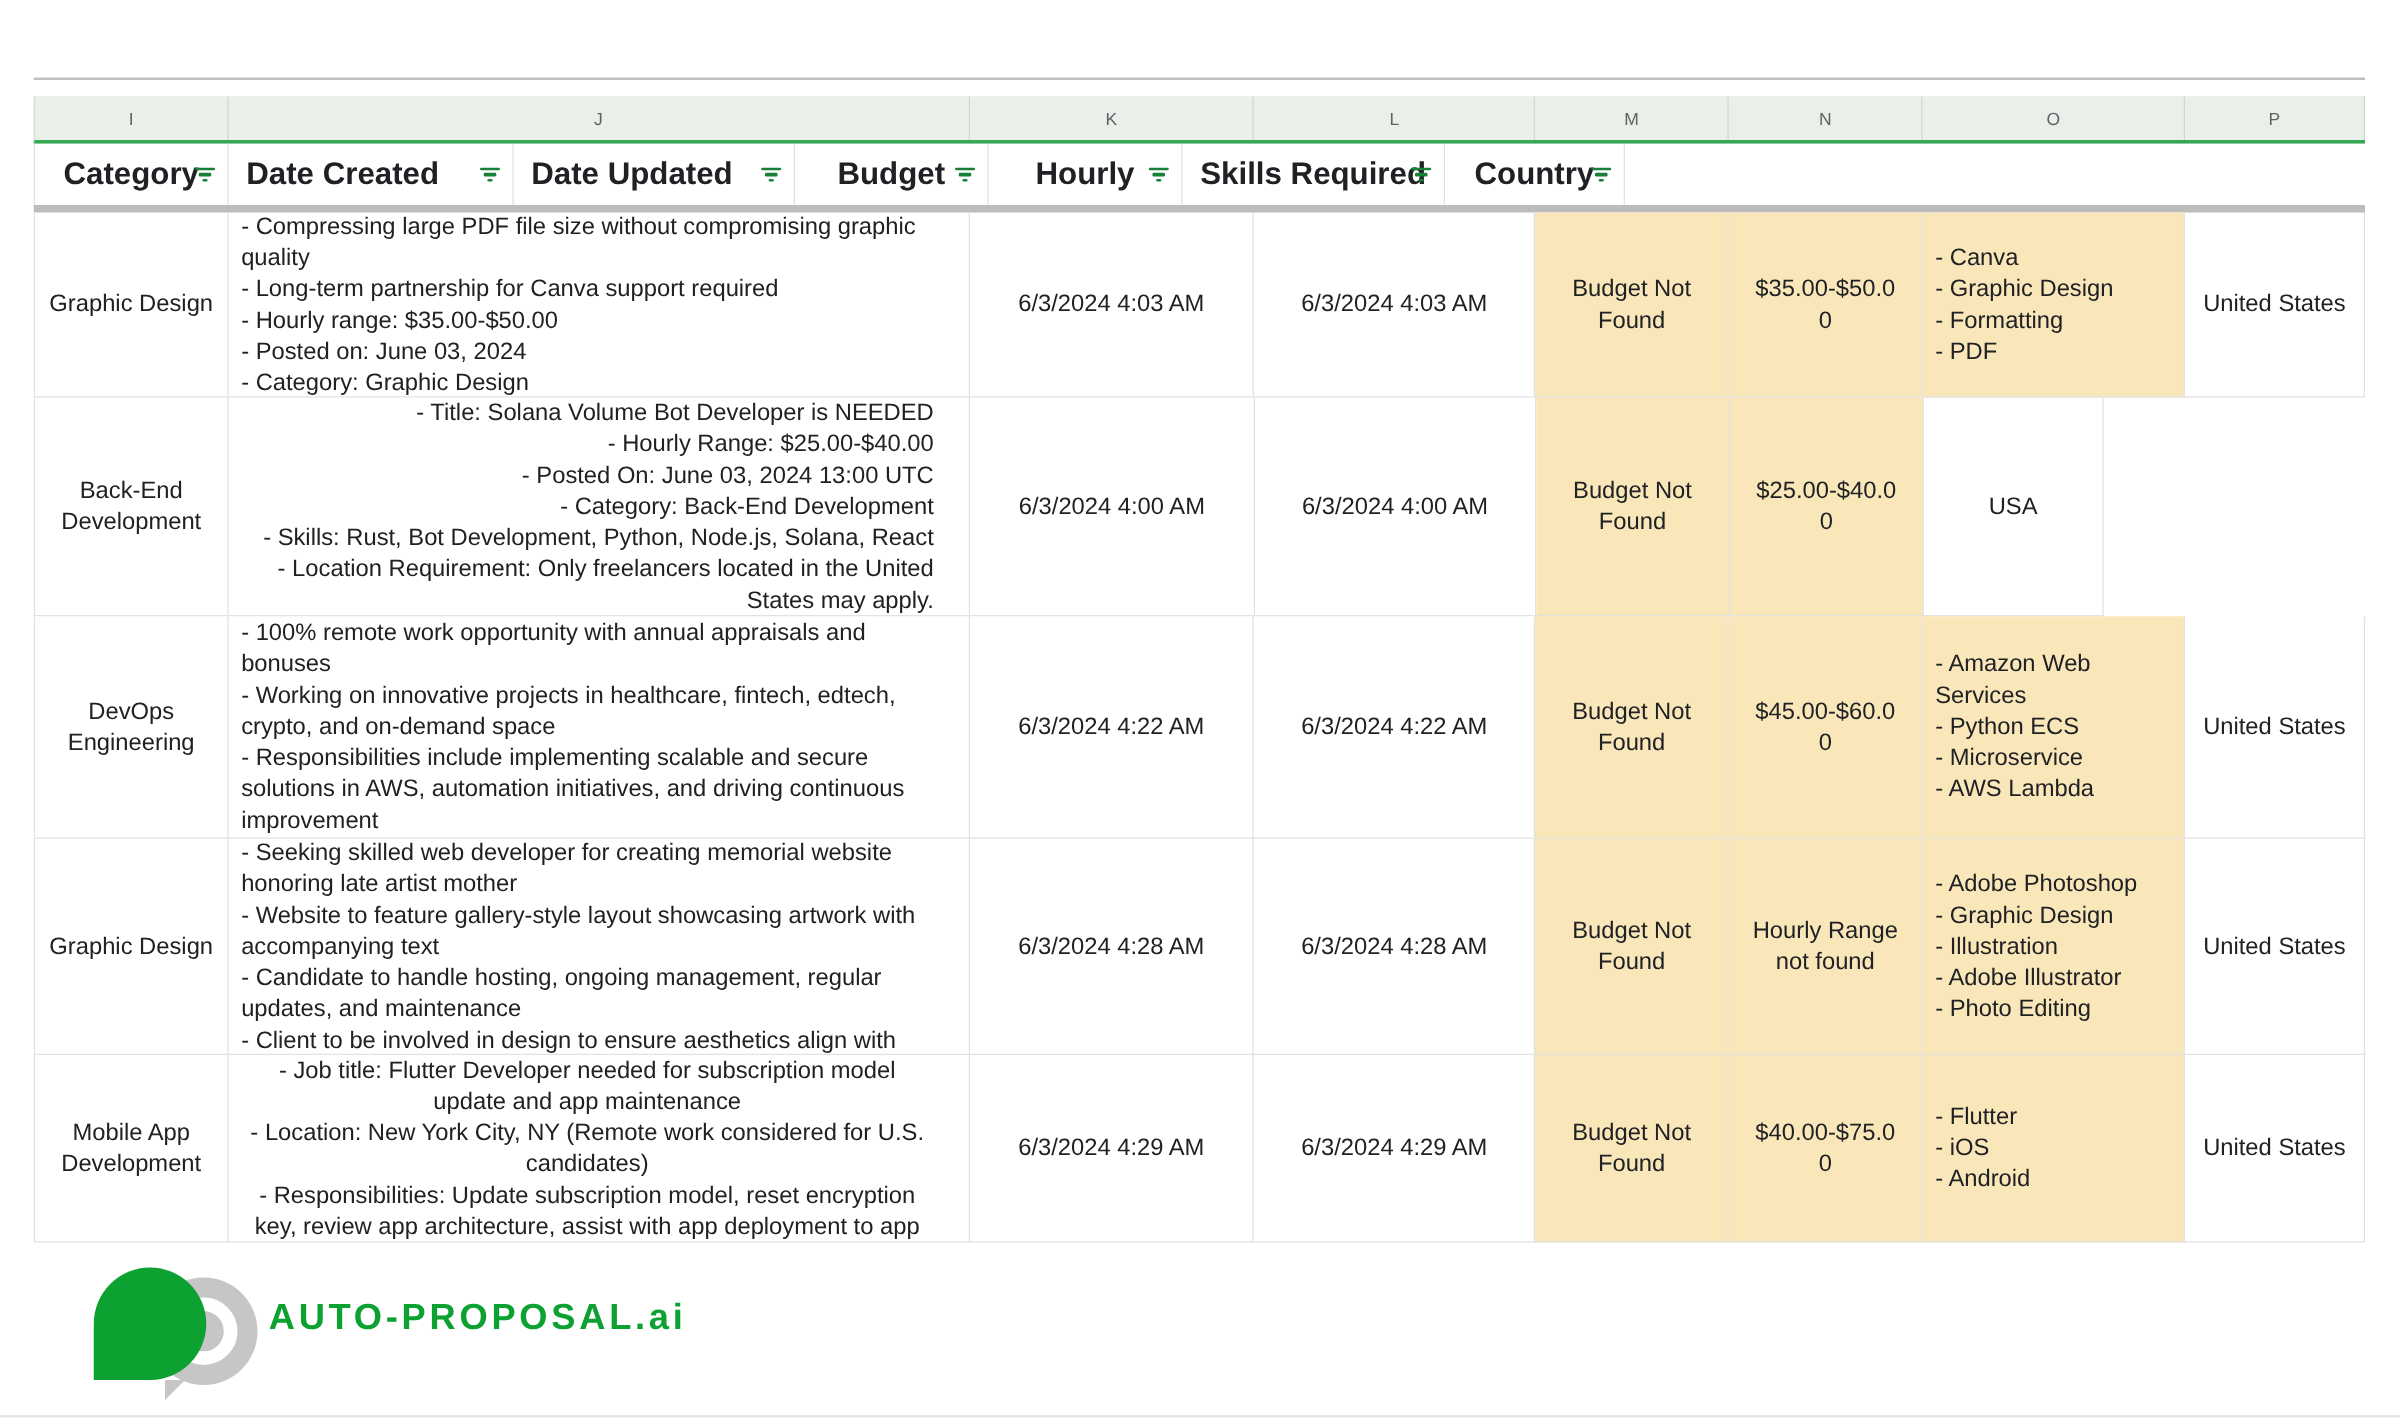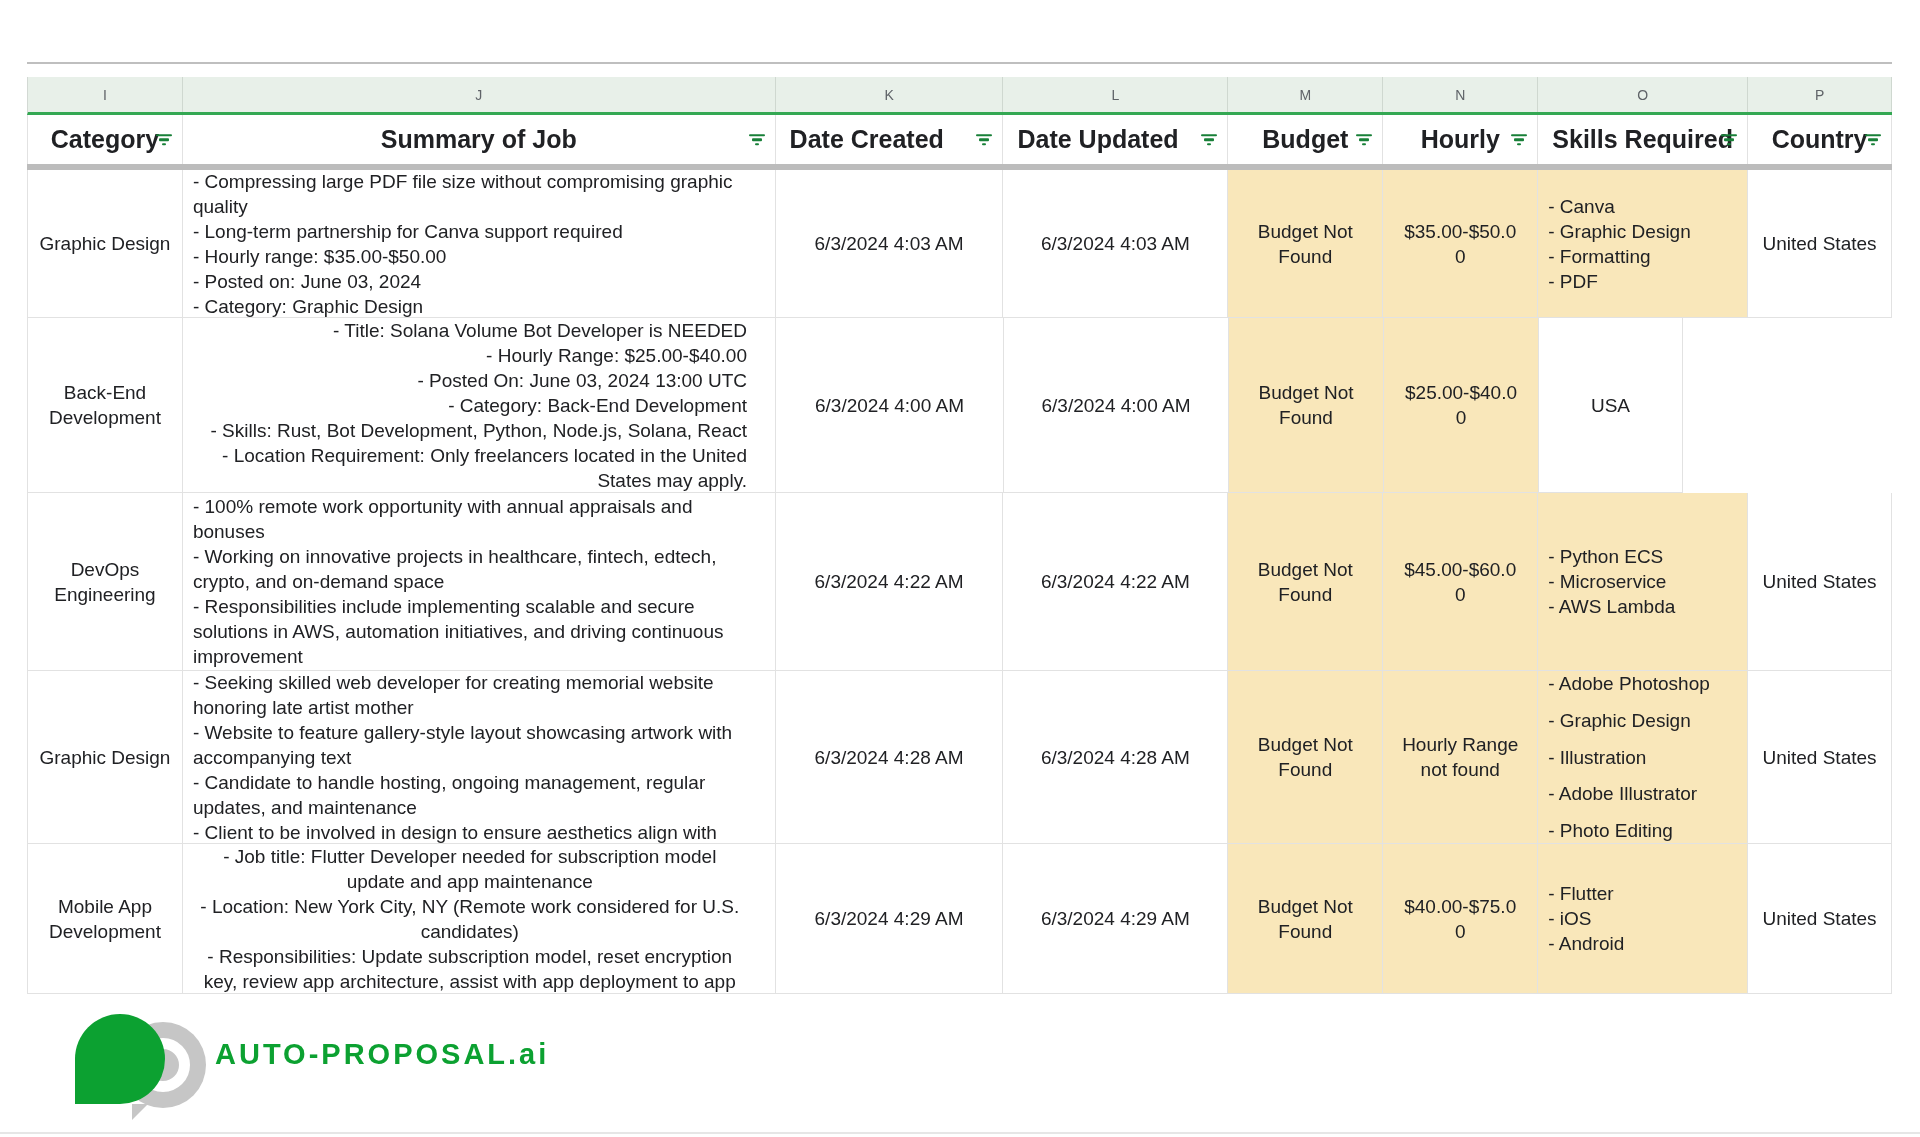--- a/index.html
+++ b/index.html
@@ -64,28 +64,20 @@
       </div>
     <div class="header-row" id="headers">
         <div class="header-cell" style="width: 155px;">
           <div>Category</div>
           <div class="filter-icon">
             <i></i>
             <i></i>
             <i></i>
           </div>
         </div>
-        <div class="header-cell" style="width: 593px;">
-          <div>Summary of Job</div>
-          <div class="filter-icon">
-            <i></i>
-            <i></i>
-            <i></i>
-          </div>
-        </div>
         <div class="header-cell left" style="width: 228px;">
           <div>Date Created</div>
           <div class="filter-icon">
             <i></i>
             <i></i>
             <i></i>
           </div>
         </div>
         <div class="header-cell left" style="width: 225px;">
           <div>Date Updated</div>
@@ -172,39 +164,40 @@
           <div class="cell summary" style="width: 593px;">- 100% remote work opportunity with annual appraisals and bonuses
 - Working on innovative projects in healthcare, fintech, edtech, crypto, and on-demand space
 - Responsibilities include implementing scalable and secure solutions in AWS, automation initiatives, and driving continuous improvement</div>
           <div class="cell center" style="width: 228px;">6/3/2024 4:22 AM</div>
           <div class="cell center" style="width: 225px;">6/3/2024 4:22 AM</div>
           <div class="cell center tan" style="width: 155px;">Budget Not
 Found</div>
           <div class="cell center tan" style="width: 155px;">$45.00-$60.0
 0</div>
           <div class="cell skills tan" style="width: 210px;">
+            <div>- Amazon Web Services</div>
             <div>- Python ECS</div>
             <div>- Microservice</div>
             <div>- AWS Lambda</div>
           </div>
           <div class="cell center" style="width: 144px;">United States</div>
         </div>
         <div class="trow" style="height: 173px;">
           <div class="cell center" style="width: 155px;">Graphic Design</div>
           <div class="cell summary" style="width: 593px;">- Seeking skilled web developer for creating memorial website honoring late artist mother
 - Website to feature gallery-style layout showcasing artwork with accompanying text
 - Candidate to handle hosting, ongoing management, regular updates, and maintenance
 - Client to be involved in design to ensure aesthetics align with</div>
           <div class="cell center" style="width: 228px;">6/3/2024 4:28 AM</div>
           <div class="cell center" style="width: 225px;">6/3/2024 4:28 AM</div>
           <div class="cell center tan" style="width: 155px;">Budget Not
 Found</div>
           <div class="cell center tan" style="width: 155px;">Hourly Range
 not found</div>
-          <div class="cell skills tan" style="width: 210px; justify-content: space-between;">
+          <div class="cell skills tan" style="width: 210px;">
             <div>- Adobe Photoshop</div>
             <div>- Graphic Design</div>
             <div>- Illustration</div>
             <div>- Adobe Illustrator</div>
             <div>- Photo Editing</div>
           </div>
           <div class="cell center" style="width: 144px;">United States</div>
         </div>
         <div class="trow" style="height: 150px;">
           <div class="cell center" style="width: 155px;">Mobile App Development</div>

